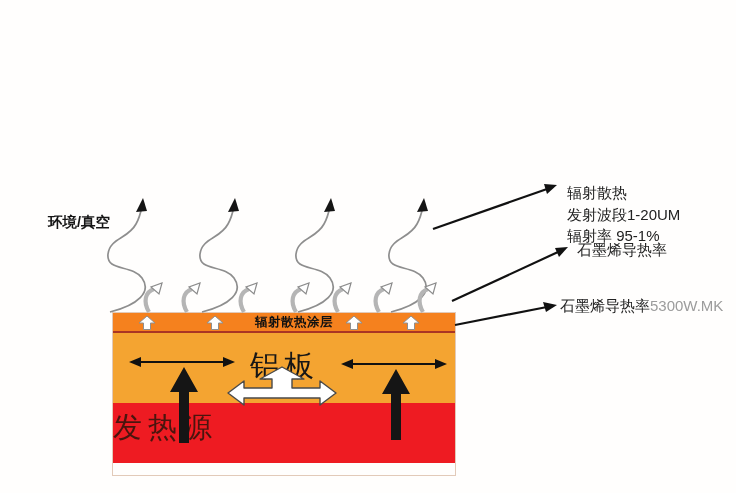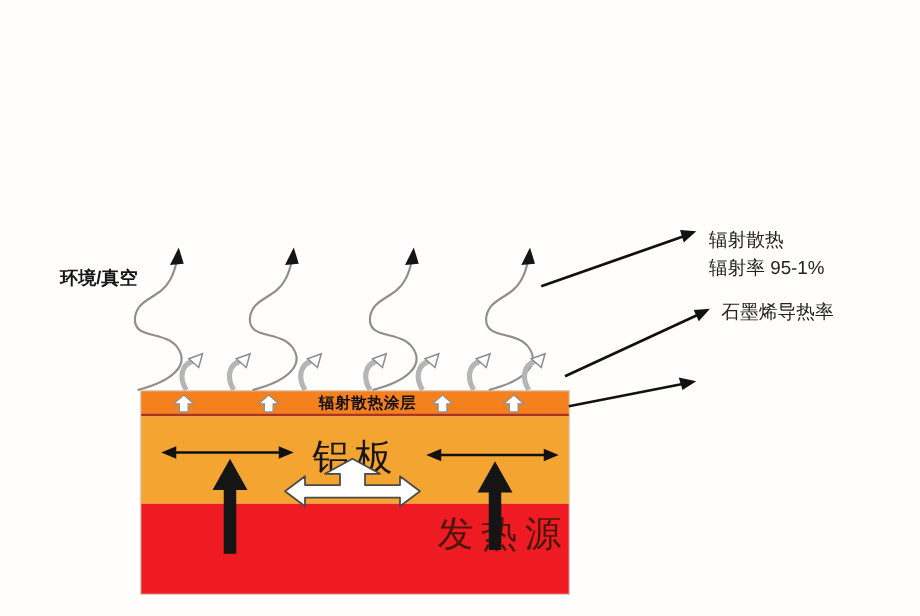--- a/index.html
+++ b/index.html
@@ -48,21 +48,21 @@
   .coating{
     height:20px;background:#f5811e;border-bottom:2px solid #a93524;
     display:flex;align-items:center;justify-content:center;padding-left:20px;
   }
   .coating span{font-size:12.5px;font-weight:700;color:#111;letter-spacing:.5px;white-space:nowrap;}
   .aluminum{height:70px;background:#f4a431;text-align:center;}
   .aluminum span{
     display:inline-block;margin-top:13px;font-size:30px;font-weight:500;
     color:#161616;letter-spacing:4px;white-space:nowrap;
   }
-  .heat{height:72px;background:#ee1b22;text-align:right;}
+  .heat{height:60px;background:#ee1b22;text-align:left;}
   .heat span{
     display:inline-block;margin-top:5px;font-size:29px;font-weight:500;
     color:#4a150e;letter-spacing:6px;white-space:nowrap;
   }
   
   .callout{position:absolute;color:#222;font-size:15px;line-height:21.5px;white-space:nowrap;}
   .callout-radiation{left:567px;top:32px;margin-top:40px;}
   .callout-convection{left:577px;top:129px;}
   .callout-graphene{left:560px;top:185px;}
   .gray{color:#9c9c9c;}
@@ -151,20 +151,22 @@
         <polygon points="557,185 547,194 544,184" fill="#111" stroke="none"></polygon>
         <line x1="452" y1="301" x2="558" y2="252"></line>
         <polygon points="568,247 559,257 555,248" fill="#111" stroke="none"></polygon>
         <line x1="455" y1="325" x2="547" y2="307"></line>
         <polygon points="557,305 546,312 543,302" fill="#111" stroke="none"></polygon>
       </g>
     </svg>
 
     <div class="callout callout-radiation">
       <div>辐射散热</div>
+      <div>发射波段1-20UM</div>
       <div>辐射率 95-1%</div>
     </div>
 
     <div class="callout callout-convection">石墨烯导热率</div>
 
+    <div class="callout callout-graphene"><span>石墨烯导热率</span><span class="gray">5300W.MK</span></div>
 
   </main>
 </div>
 
 </body></html>

